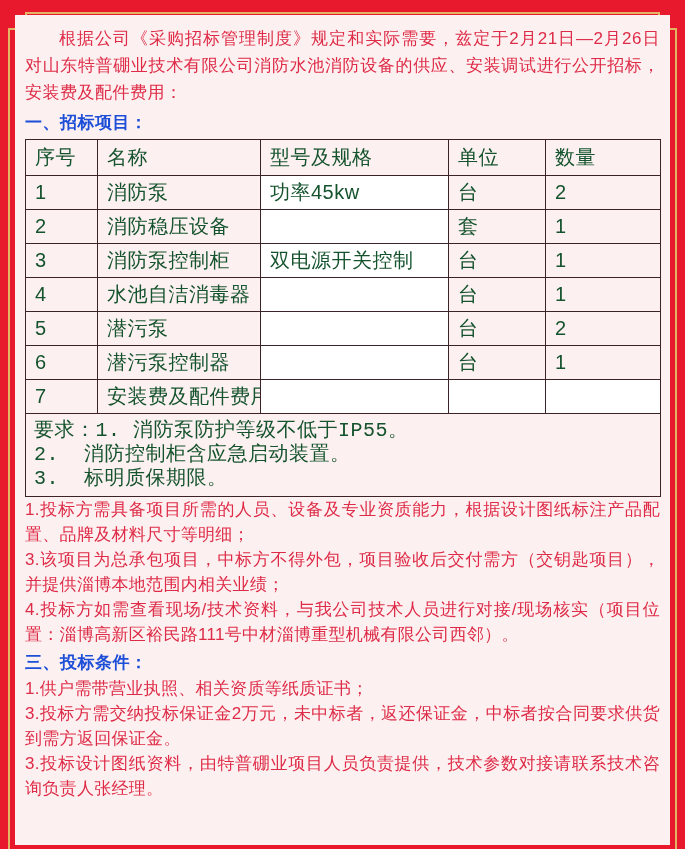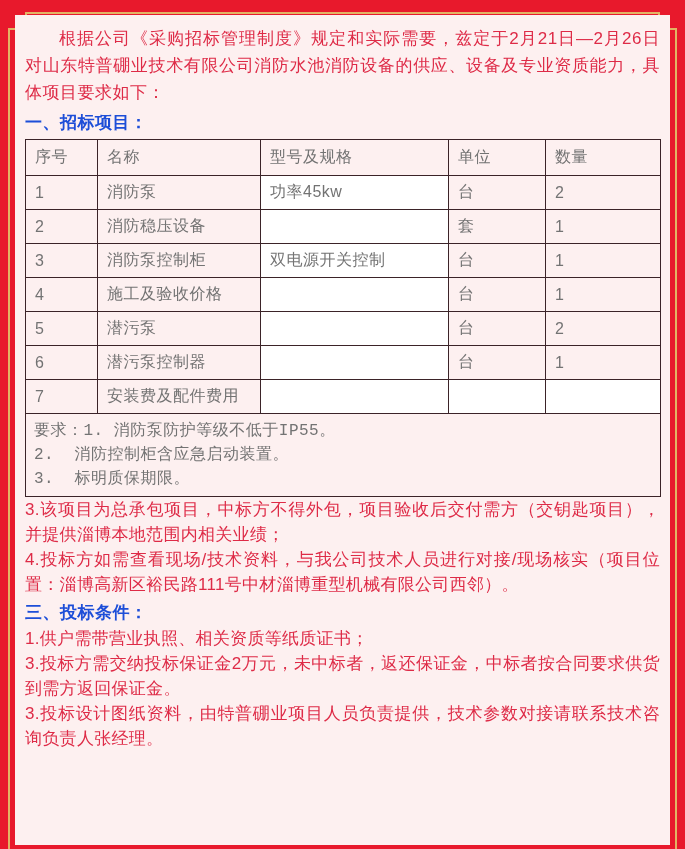--- a/index.html
+++ b/index.html
@@ -32,21 +32,21 @@
     text-align:justify; letter-spacing:0.5px;
   }
 
   .sec-title {
     font-size:17px; font-weight:bold; color:#1d4ed8;
     line-height:26px; margin-top:4px; letter-spacing:0.5px;
   }
 
   table {
     width:635px; border-collapse:collapse; table-layout:fixed;
-    margin-top:3px; font-size:16px; color:#737373;
+    margin-top:3px; font-size:20px; color:#14532d;
   }
   th, td {
     border:1px solid #3b2328; font-weight:normal; text-align:left;
     padding:0 6px 0 9px; height:34px; vertical-align:middle;
     overflow:hidden; white-space:nowrap; letter-spacing:0.5px;
   }
   thead th { height:36px; }
   td.white { background:#ffffff; }
   td.req-cell { height:auto; padding:5px 8px; white-space:normal; }
   .req-line { line-height:24px; white-space:pre-wrap;font-family:Liberation Mono, monospace; }
@@ -64,21 +64,21 @@
   <div class="gold gold-top"></div>
   <div class="gold gold-stub-left"></div>
   <div class="gold gold-stub-right"></div>
   <div class="gold gold-conn-left"></div>
   <div class="gold gold-conn-right"></div>
   <div class="gold gold-side-left"></div>
   <div class="gold gold-side-right"></div>
 
   <div class="content">
 
-    <p class="intro">根据公司《采购招标管理制度》规定和实际需要，兹定于2月21日—2月26日对山东特普硼业技术有限公司消防水池消防设备的供应、设备及专业资质能力，具体项目要求如下：</p>
+    <p class="intro">根据公司《采购招标管理制度》规定和实际需要，兹定于2月21日—2月26日对山东特普硼业技术有限公司消防水池消防设备的供应、安装调试进行公开招标，安装费及配件费用：</p>
 
     <div class="sec-title">一、招标项目：</div>
 
     <table>
       <colgroup>
         <col style="width:72px">
           <col style="width:163px">
           <col style="width:188px">
           <col style="width:97px">
           <col style="width:115px">
@@ -109,21 +109,21 @@
         </tr>
         <tr>
           <td>3</td>
           <td>消防泵控制柜</td>
           <td class="white">双电源开关控制</td>
           <td>台</td>
           <td>1</td>
         </tr>
         <tr>
           <td>4</td>
-          <td>施工及验收价格</td>
+          <td>水池自洁消毒器</td>
           <td class="white"></td>
           <td>台</td>
           <td>1</td>
         </tr>
         <tr>
           <td>5</td>
           <td>潜污泵</td>
           <td class="white"></td>
           <td>台</td>
           <td>2</td>
@@ -145,20 +145,21 @@
         <tr>
           <td class="req-cell" colspan="5">
             <div class="req-line">要求：1. 消防泵防护等级不低于IP55。</div>
             <div class="req-line">2.  消防控制柜含应急启动装置。</div>
             <div class="req-line">3.  标明质保期限。</div>
           </td>
         </tr>
       </tbody>
     </table>
 
+    <p class="item">1.投标方需具备项目所需的人员、设备及专业资质能力，根据设计图纸标注产品配置、品牌及材料尺寸等明细；</p>
     <p class="item">3.该项目为总承包项目，中标方不得外包，项目验收后交付需方（交钥匙项目），并提供淄博本地范围内相关业绩；</p>
     <p class="item">4.投标方如需查看现场/技术资料，与我公司技术人员进行对接/现场核实（项目位置：淄博高新区裕民路111号中材淄博重型机械有限公司西邻）。</p>
 
     <div class="sec-title mt">三、投标条件：</div>
     <p class="item">1.供户需带营业执照、相关资质等纸质证书；</p>
     <p class="item">3.投标方需交纳投标保证金2万元，未中标者，返还保证金，中标者按合同要求供货到需方返回保证金。</p>
     <p class="item">3.投标设计图纸资料，由特普硼业项目人员负责提供，技术参数对接请联系技术咨询负责人张经理。</p>
 
   </div>
 </div>

